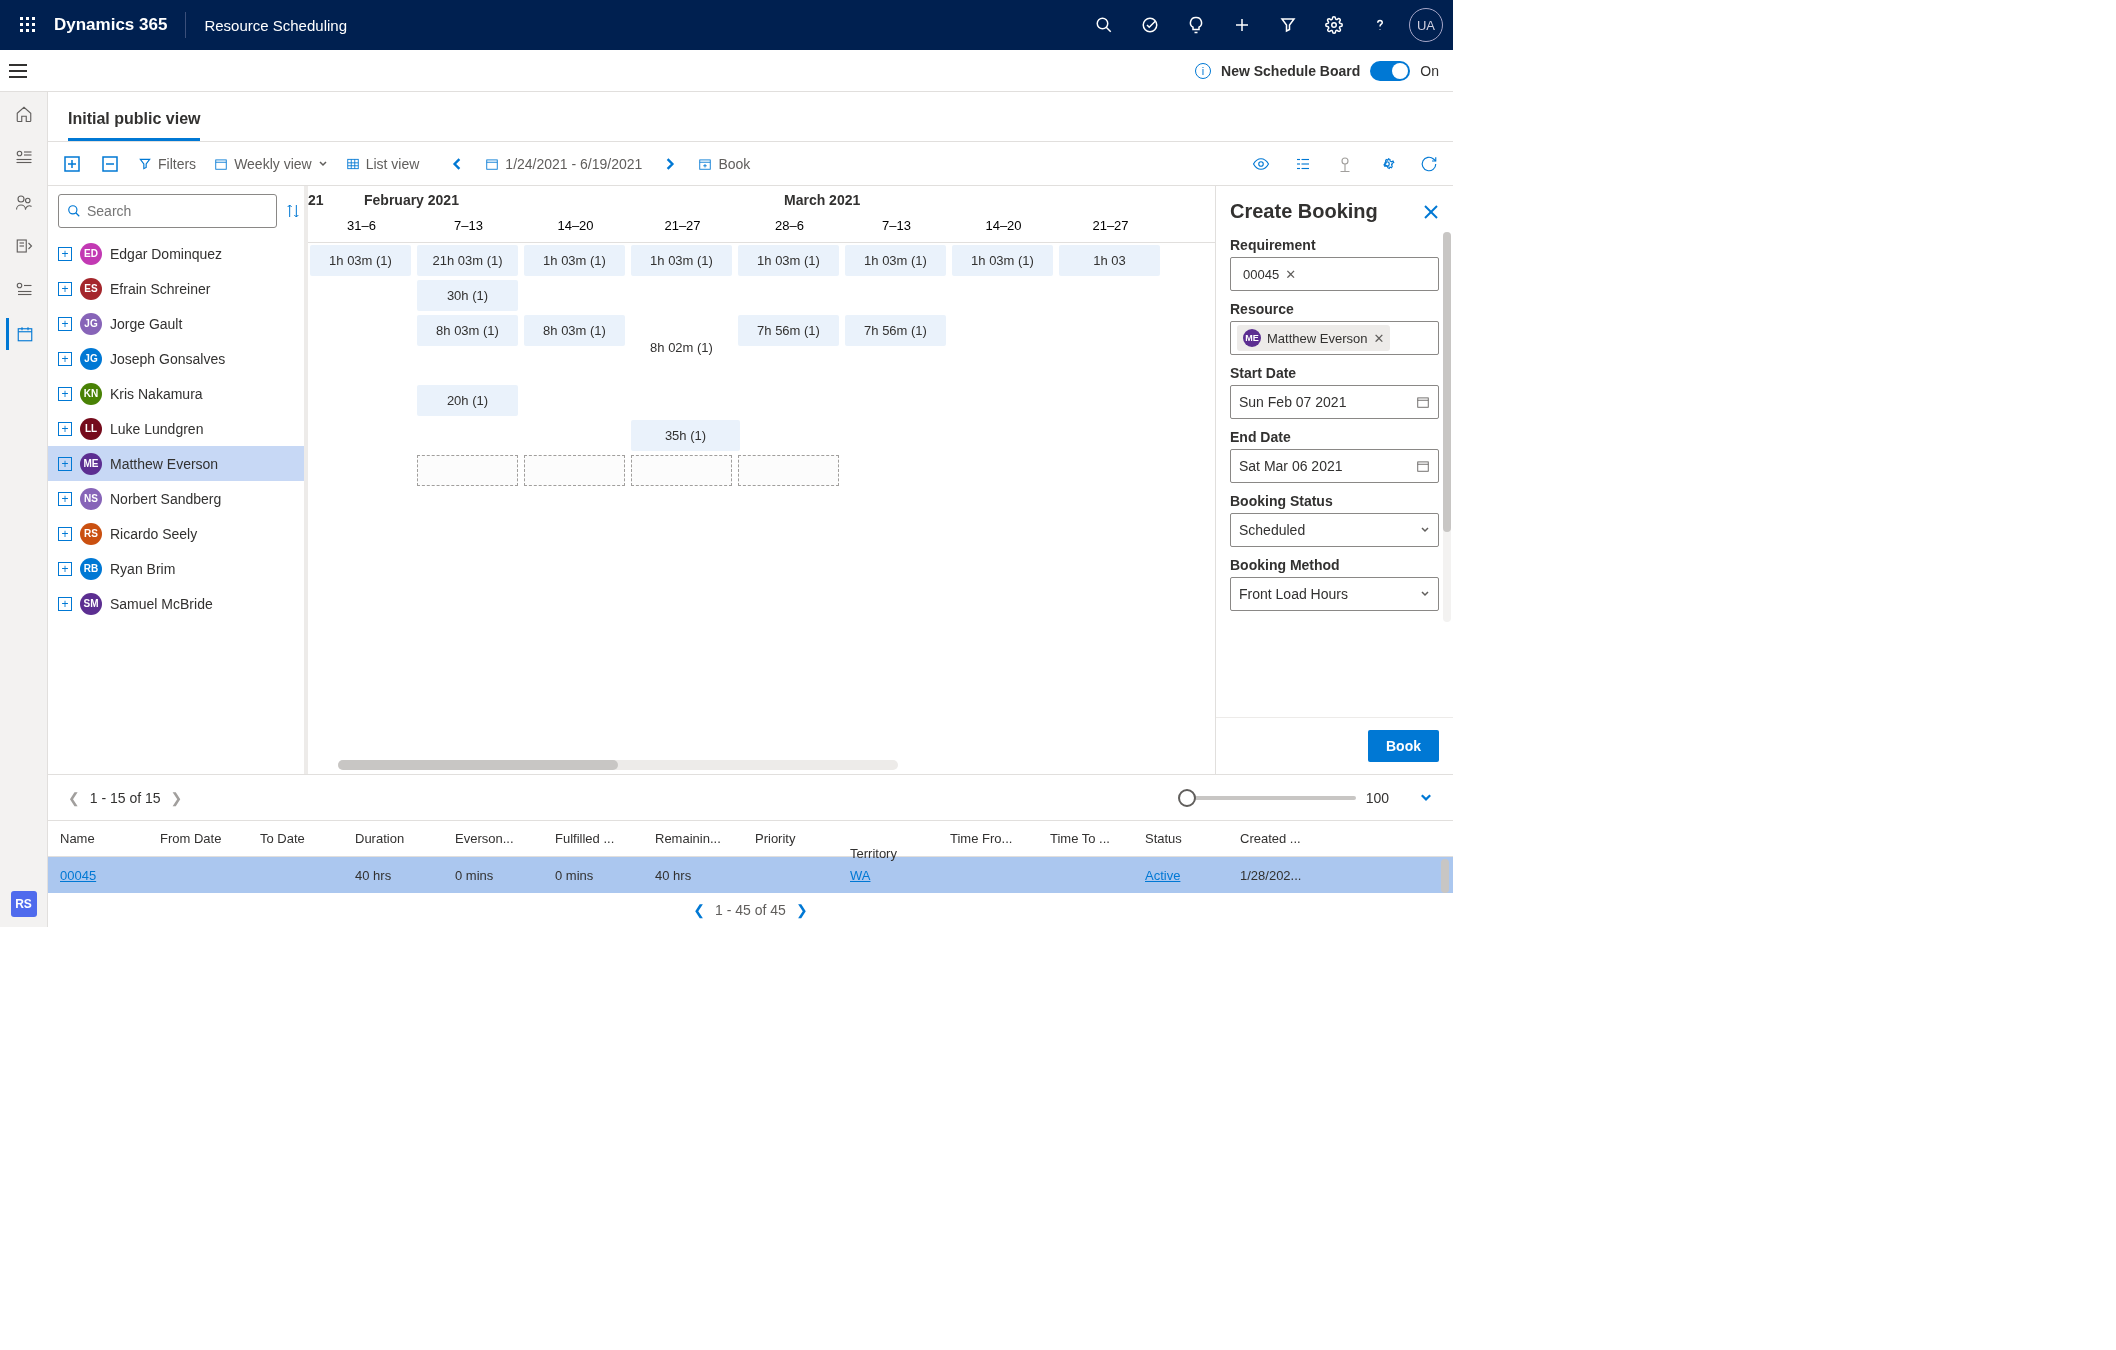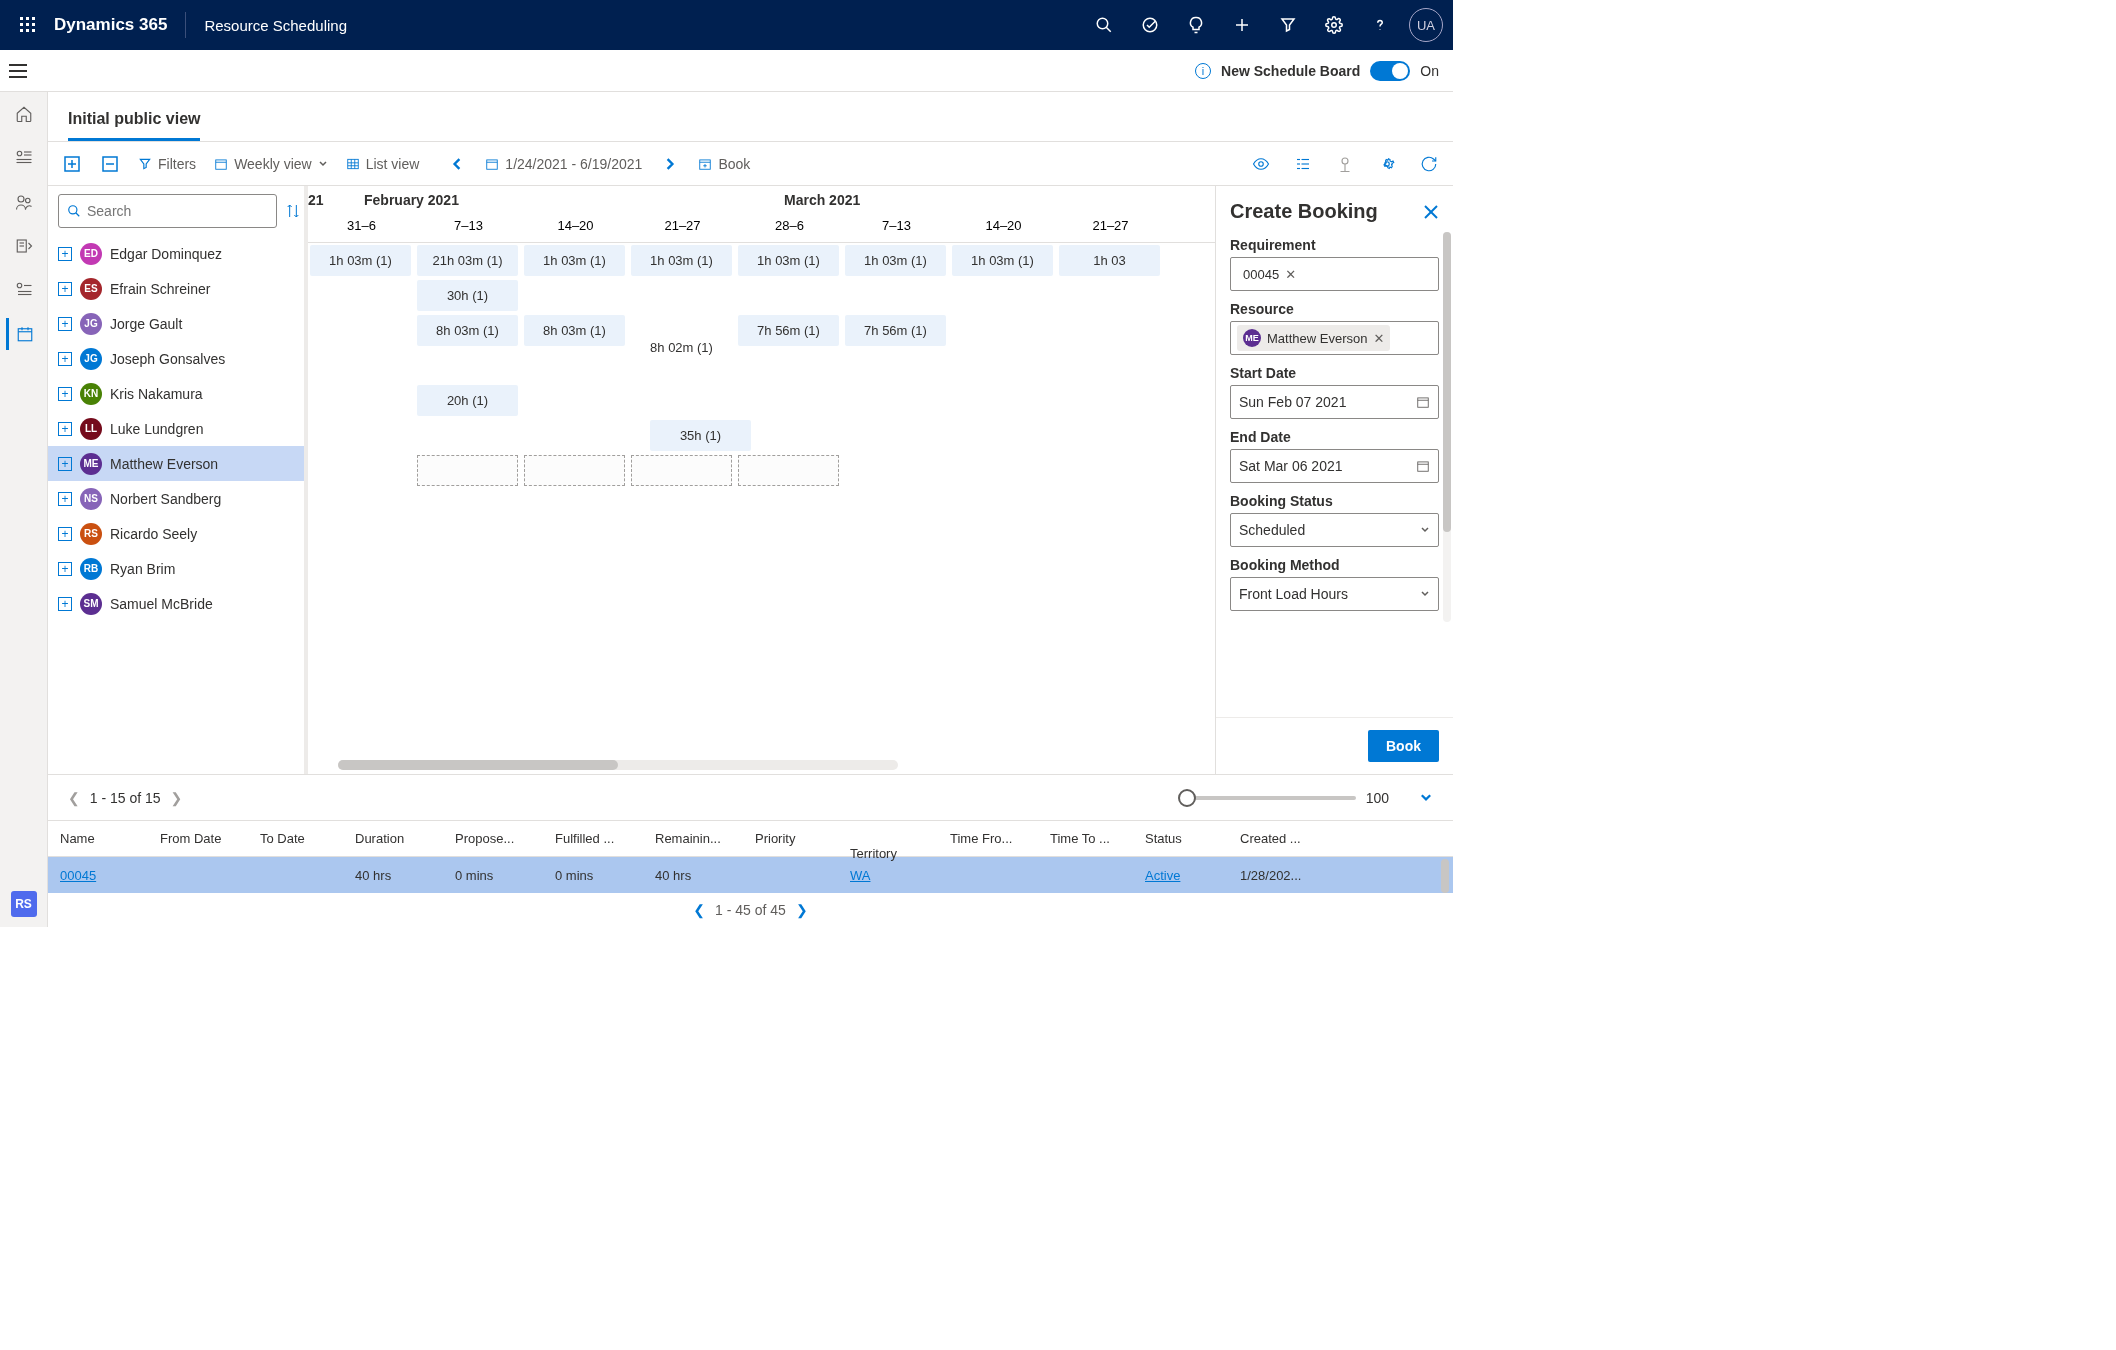--- a/index.html
+++ b/index.html
@@ -450,21 +450,21 @@
               <div class="cell" style="left: 216px; width: 101px;">8h 03m (1)</div>
               <div class="cell" style="left: 323px; width: 101px; margin-top: 32px;">8h 02m (1)</div>
               <div class="cell" style="left: 430px; width: 101px;">7h 56m (1)</div>
               <div class="cell" style="left: 537px; width: 101px;">7h 56m (1)</div>
             </div>
             <div class="tl-row"></div>
             <div class="tl-row">
               <div class="cell" style="left: 109px; width: 101px;">20h (1)</div>
             </div>
             <div class="tl-row">
-              <div class="cell" style="left: 342px; width: 101px;">35h (1)</div>
+              <div class="cell" style="left: 323px; width: 109px;">35h (1)</div>
             </div>
             <div class="tl-row">
               <div class="dashzone" style="left: 109px; width: 101px; top: 2px; bottom: 2px;"></div>
               <div class="dashzone" style="left: 216px; width: 101px; top: 2px; bottom: 2px;"></div>
               <div class="dashzone" style="left: 323px; width: 101px; top: 2px; bottom: 2px;"></div>
               <div class="dashzone" style="left: 430px; width: 101px; top: 2px; bottom: 2px;"></div>
             </div>
             <div class="tl-row"></div>
             <div class="tl-row"></div>
             <div class="tl-row"></div>
@@ -558,21 +558,21 @@
       </div>
     </div>
 
 
     <div style="position:relative">
     <div class="grid-head" id="ghead">
           <span class="gh" style="width: 100px;">Name</span>
           <span class="gh" style="width: 100px;">From Date</span>
           <span class="gh" style="width: 95px;">To Date</span>
           <span class="gh" style="width: 100px;">Duration</span>
-          <span class="gh" style="width: 100px;">Propose...</span>
+          <span class="gh" style="width: 100px;">Everson...</span>
           <span class="gh" style="width: 100px;">Fulfilled ...</span>
           <span class="gh" style="width: 100px;">Remainin...</span>
           <span class="gh" style="width: 95px;">Priority</span>
           <span class="gh" style="width: 100px; margin-top: 30px;">Territory</span>
           <span class="gh" style="width: 100px;">Time Fro...</span>
           <span class="gh" style="width: 95px;">Time To ...</span>
           <span class="gh" style="width: 95px;">Status</span>
           <span class="gh" style="width: 100px;">Created ...</span>
         </div>
     <div class="grid-row">

